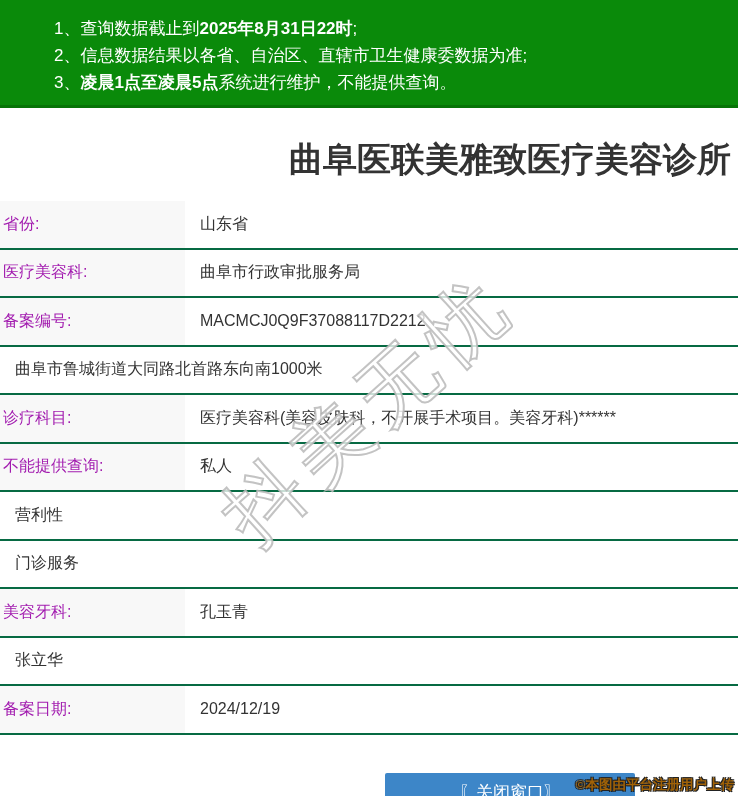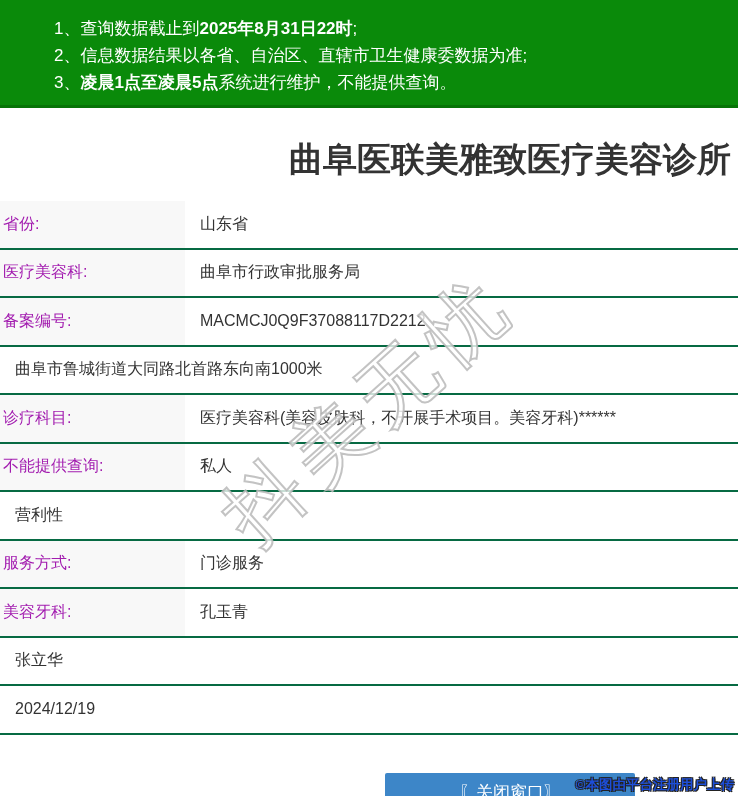--- a/index.html
+++ b/index.html
@@ -57,21 +57,21 @@
   .watermark{
     position:absolute;left:369px;top:410px;
     transform:translate(-50%,-50%) rotate(-42deg);
     font-size:78px;letter-spacing:11px;white-space:nowrap;
     color:rgba(255,255,255,0.78);
     -webkit-text-stroke:2px rgba(185,185,185,0.85);
     z-index:50;font-weight:400;
   }
   .stamp{
     position:absolute;right:4px;bottom:2px;
-    font-size:13.5px;font-weight:700;color:#1d4ed8;white-space:nowrap;
+    font-size:13.5px;font-weight:700;color:#a16207;white-space:nowrap;
     text-shadow:-1px -1px 0 #222,1px -1px 0 #222,-1px 1px 0 #222,1px 1px 0 #222;
     z-index:60;
   }
 </style>
 </head>
 <body>
 
 <div class="header">
   <div class="notice-list">
       <div class="notice"><span>1、查询数据截止到</span><span class="b">2025年8月31日22时</span><span>;</span></div>
@@ -104,31 +104,31 @@
         <div class="cell-value">医疗美容科(美容皮肤科，不开展手术项目。美容牙科)******</div>
       </div>
       <div class="row">
         <div class="cell-label">不能提供查询:</div>
         <div class="cell-value">私人</div>
       </div>
       <div class="row">
         <div class="cell-value">营利性</div>
       </div>
       <div class="row">
-        <div class="cell-label">服务方式:</div>
         <div class="cell-value">门诊服务</div>
       </div>
       <div class="row">
         <div class="cell-label">美容牙科:</div>
         <div class="cell-value">孔玉青</div>
       </div>
       <div class="row">
         <div class="cell-value">张立华</div>
       </div>
       <div class="row">
+        <div class="cell-label">备案日期:</div>
         <div class="cell-value">2024/12/19</div>
       </div>
     </div>
 
   <button class="close-button">〖关闭窗口〗</button>
 </div>
 
 <div class="overlay">
   <div class="watermark">抖美无忧</div>
   <div class="stamp">©本图由平台注册用户上传</div>

